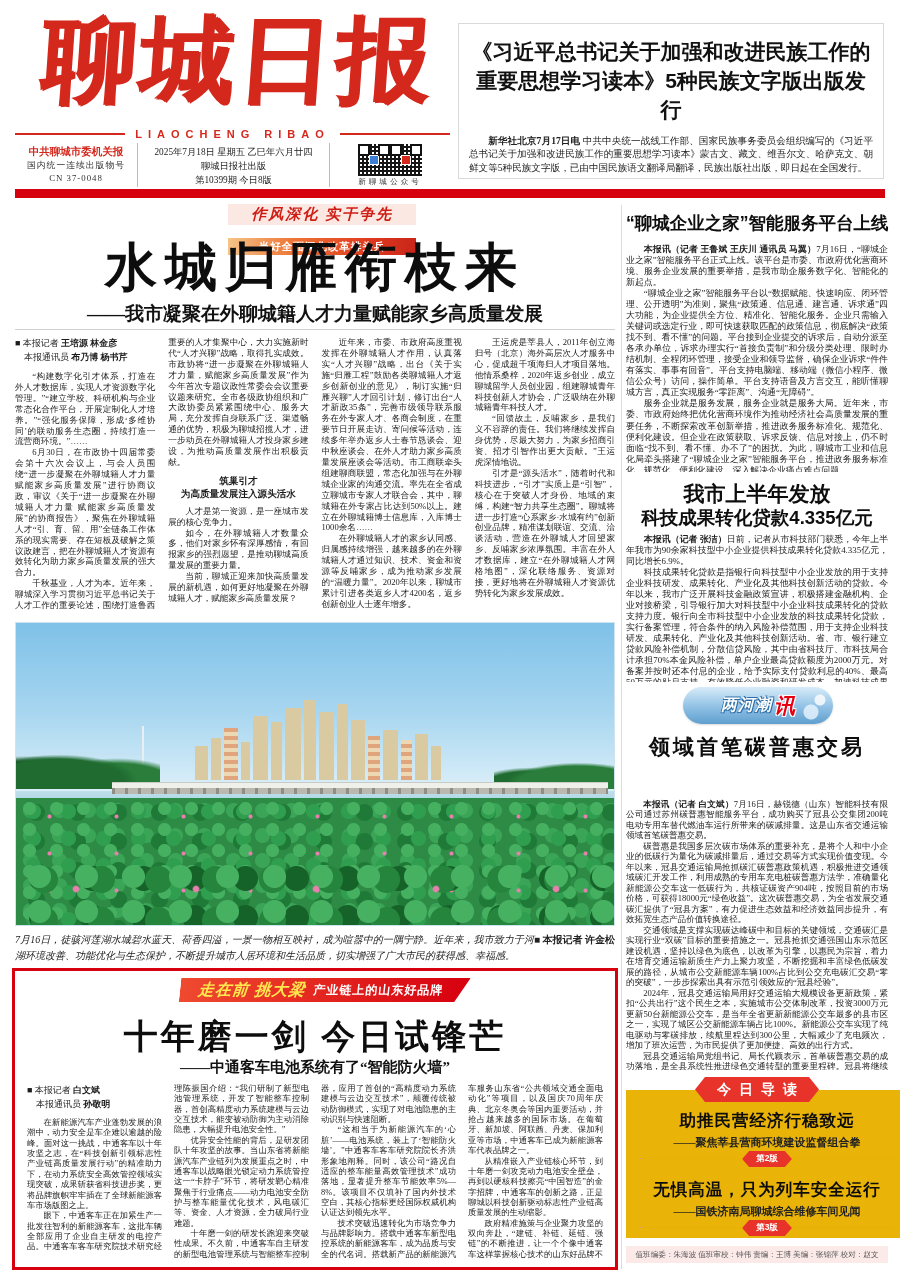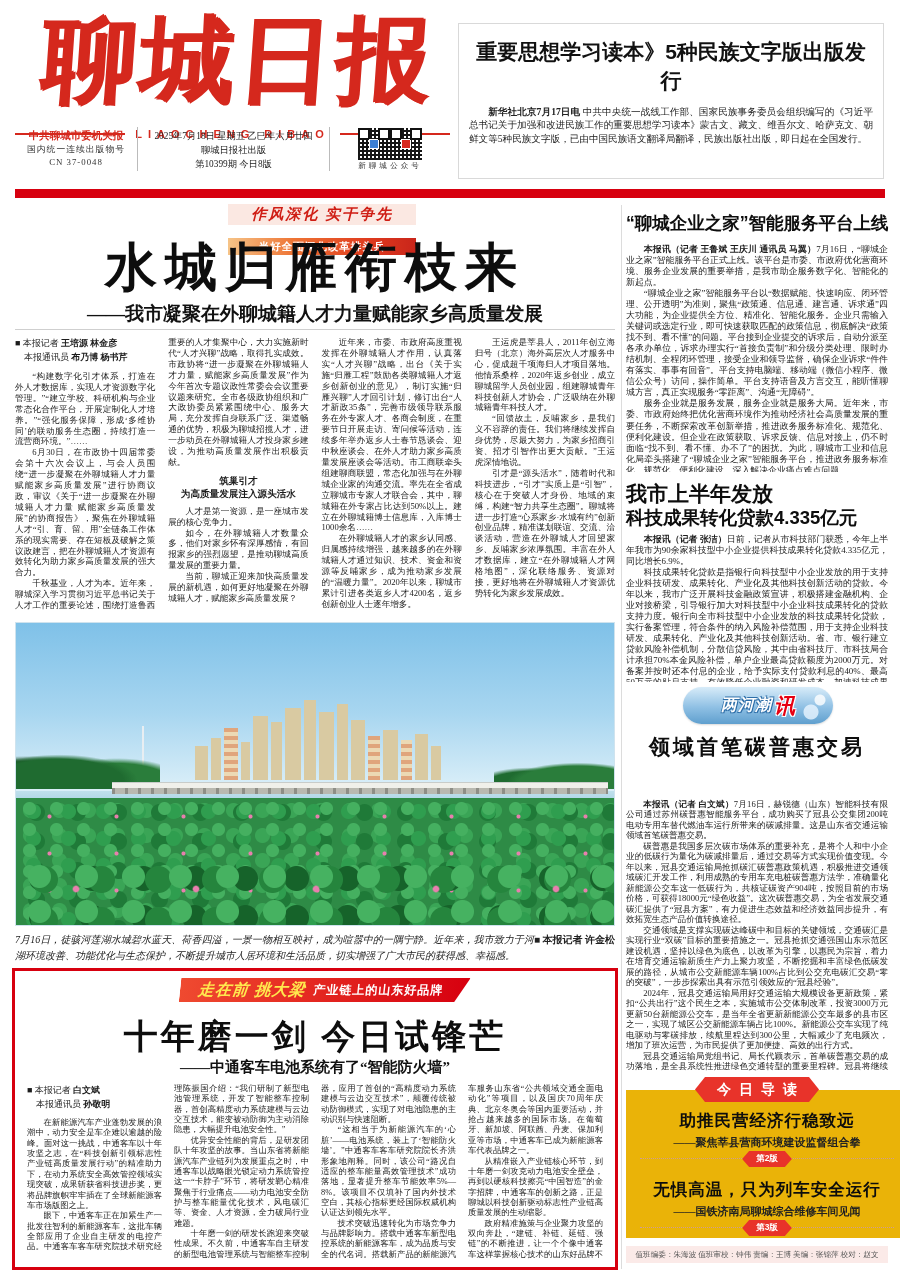--- a/index.html
+++ b/index.html
@@ -10,21 +10,21 @@
 
   
   .mast-title { left:28px; top:6px; width:420px; text-align:center;
     font-size:94px; font-weight:bold; color:#d5281d; letter-spacing:4px;
     font-family:"Liberation Serif","DejaVu Serif",serif;
     transform:skewX(-4deg); text-shadow:2px 1px 0 #d5281d; line-height:1.15; }
   .pinyin-row { left:15px; top:128px; width:435px; display:flex; align-items:center; }
   .pinyin-row .rule { flex:1; border-top:2px solid #d5281d; height:0; }
   .pinyin { color:#d5281d; font-weight:bold; font-size:11px; letter-spacing:6px;
     margin:0 10px; font-family:"Liberation Sans","DejaVu Sans",sans-serif; }
-  .info-row { left:15px; top:127px; width:435px; height:44px; display:flex; }
+  .info-row { left:15px; top:143px; width:435px; height:44px; display:flex; }
   .info-cell { padding:2px 6px; }
   .ic1 { width:122px; text-align:center; }
   .ic1 .l1 { color:#d5281d; font-weight:bold; font-size:10.5px; line-height:14px; }
   .ic1 .l2,.ic1 .l3 { font-size:8.8px; color:#333; line-height:13px; letter-spacing:1px; }
   .ic2 { width:193px; text-align:center; border-left:1px solid #bbb; border-right:1px solid #bbb; }
   .ic2 div { font-size:9.3px; color:#222; line-height:14px; }
   .ic3 { flex:1; display:flex; justify-content:center; padding-top:1px; }
   .qrwrap { text-align:center; }
   .qr { position:relative; width:32px; height:32px; background:#fff;
     background-image:
@@ -76,21 +76,21 @@
     line-height:1.4; margin:6px 0 5px; font-family:"Liberation Sans","DejaVu Sans",sans-serif; }
 
   
   .r-title1 { left:626px; top:211px; width:262px; text-align:left; font-size:17.5px;
     font-weight:bold; letter-spacing:0; color:#0d0d0d;
     font-family:"Liberation Sans","DejaVu Sans",sans-serif; white-space:nowrap; }
   .rbody { text-align:justify; color:#1c1c1c; overflow:hidden; }
   .rbody p { text-indent:2em; }
   .rbody b { font-weight:bold; }
   .platform-body { left:626px; top:244px; width:262px; height:228px; font-size:8.9px; line-height:1.24; }
-  .loans-title { left:626px; top:481px; width:262px; text-align:left; font-weight:bold;
+  .loans-title { left:626px; top:481px; width:262px; text-align:center; font-weight:bold;
     color:#0d0d0d; font-family:"Liberation Sans","DejaVu Sans",sans-serif; }
   .loans-title .t1 { font-size:21px; line-height:1.2; }
   .loans-title .t2 { font-size:18.5px; line-height:1.3; }
   .loans-body { left:626px; top:534px; width:262px; height:148px; font-size:8.9px; line-height:1.24; }
 
   .lianghe { left:683px; top:687px; width:150px; height:37px; border-radius:19px;
     background:linear-gradient(180deg,#d8ecf9,#8fc0e4 55%,#5f9fce);
     display:flex; align-items:center; justify-content:center; gap:2px;
     box-shadow:0 1px 2px rgba(0,0,0,.15); overflow:hidden; position:absolute; }
   .lianghe .wave { position:absolute; right:4px; top:4px; width:30px; height:30px;
@@ -227,20 +227,21 @@
       <div class="qr">
           <span class="chip red"></span>
         </div>
       <div class="qrlabel">公众号</div>
     </div>
   </div>
 </div>
 
 <div class="abs topstory">
   <h1>
+    <span style="display:block">《习近平总书记关于加强和改进民族工作的</span>
     <span style="display:block">重要思想学习读本》5种民族文字版出版发行</span>
   </h1>
   <div class="body">
     <b>新华社北京7月17日电</b>
     <span>中共中央统一战线工作部、国家民族事务委员会组织编写的《习近平总书记关于加强和改进民族工作的重要思想学习读本》蒙古文、藏文、维吾尔文、哈萨克文、朝鲜文等5种民族文字版，已由中国民族语文翻译局翻译，民族出版社出版，即日起在全国发行。</span>
   </div>
 </div>
 
 <div class="abs redbar"></div>
 <div class="abs vdivider"></div>

